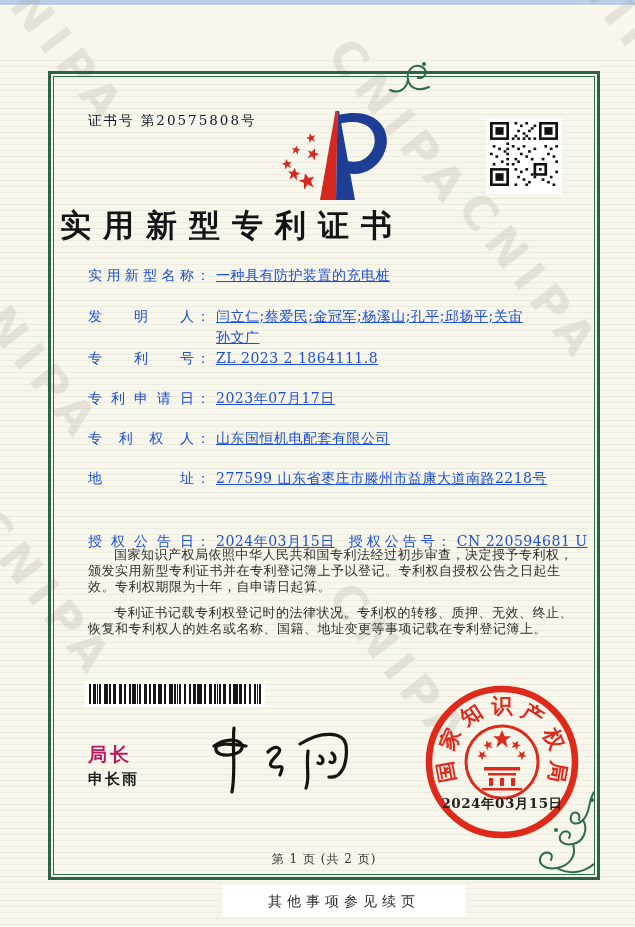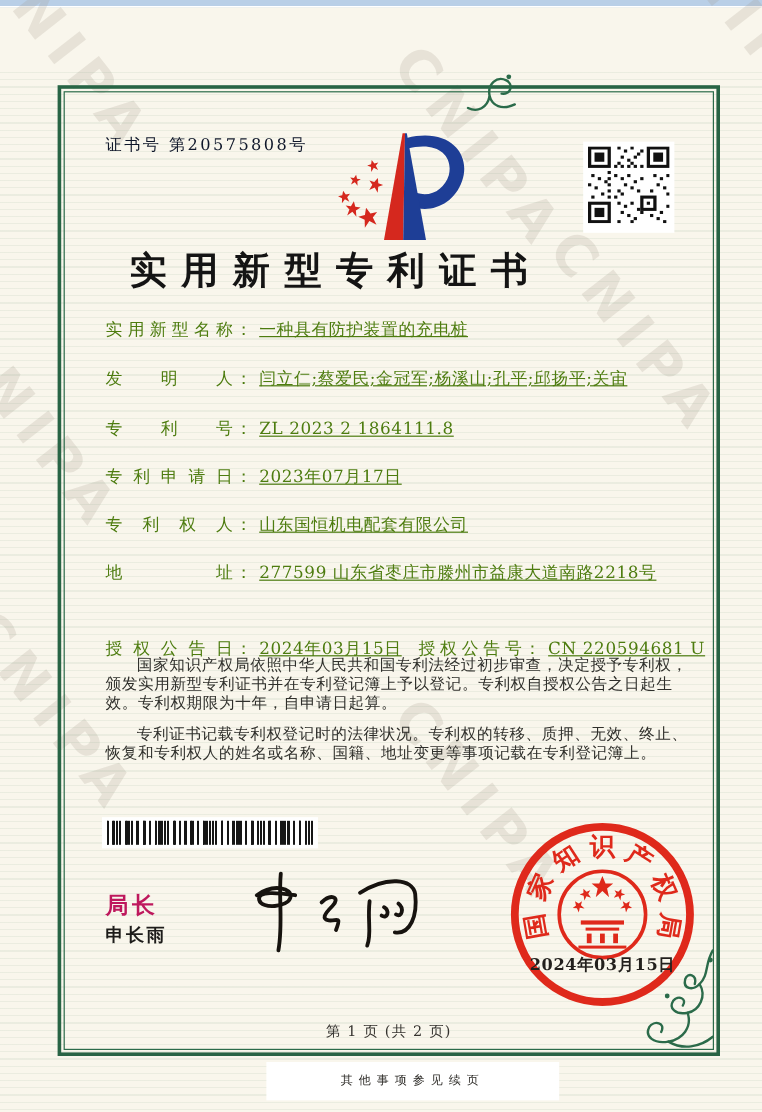--- a/index.html
+++ b/index.html
@@ -10,24 +10,24 @@
   
   .waves{position:absolute;left:0;top:60px;width:635px;height:867px;pointer-events:none;
          background:repeating-linear-gradient(180deg,rgba(110,150,118,.10) 0 1px,rgba(0,0,0,0) 1px 6px);}
   
   .wm{position:absolute;font-family:"DejaVu Sans","Liberation Sans",sans-serif;font-weight:700;
       font-size:46px;letter-spacing:9px;color:rgba(158,152,134,.20);transform:rotate(52deg);white-space:nowrap;}
   
   .frame{position:absolute;left:48px;top:71px;width:546px;height:803px;border:3px solid #286445;}
   .frame::after{content:"";position:absolute;inset:2px;border:1px solid #2b6b4a;}
   .cert-no{position:absolute;left:88px;top:112px;font-size:13.5px;letter-spacing:2px;color:#0f172a;}
-  .title{position:absolute;left:48px;top:205px;width:452px;text-align:center;font-size:31px;font-weight:700;
+  .title{position:absolute;left:48px;top:205px;width:452px;text-align:left;font-size:31px;font-weight:700;
          letter-spacing:12px;text-indent:12px;color:#141414;font-family:Liberation Serif, serif;}
   
-  .row{position:absolute;left:88px;display:flex;align-items:flex-start;font-size:14px;line-height:21px;color:#4d7c0f;}
+  .row{position:absolute;left:88px;display:flex;align-items:flex-start;font-size:14px;line-height:21px;color:#1d4ed8;}
   .flabel{display:inline-block;width:106px;text-align:justify;text-align-last:justify;}
   .flabel2{display:inline-block;width:86px;text-align:justify;text-align-last:justify;margin-left:14px;}
   .colon{margin:0 6px 0 2px;}
   .fvalue{letter-spacing:.5px;text-decoration:underline;}
   .fvalue .l2{display:block;}
   .para{position:absolute;left:88px;width:494px;font-size:13px;line-height:16px;letter-spacing:.5px;
         text-indent:26px;color:#2f2f2b;}
   
   .barcode-box{position:absolute;left:85px;top:681px;background:#fff;padding:3px 4px;}
   .barcode{width:172px;height:20px;background-color:#fff;background-image:
@@ -39,21 +39,21 @@
   .sign-name{position:absolute;left:88px;top:770px;font-family:"DejaVu Sans","Liberation Sans",sans-serif;
              font-size:15px;font-weight:700;letter-spacing:2px;color:#1d1c1a;}
   .sig-svg{position:absolute;left:172px;top:720px;}
   .seal{position:absolute;left:418px;top:682px;}
   .seal text{font-family:"DejaVu Serif","Liberation Serif",serif;}
   .seal .ring-ch{font-size:21px;font-weight:700;fill:#df291b;}
   .seal .seal-date{font-size:13.5px;font-weight:600;fill:#221f1c;letter-spacing:.5px;}
   .footer-page{position:absolute;left:48px;top:851px;width:552px;text-align:center;font-size:12px;
                letter-spacing:1px;color:#35332f;}
   .note-box{position:absolute;left:222px;top:885px;width:244px;height:32px;background:#fff;
-            text-align:center;line-height:32px;font-size:10px;letter-spacing:5px;color:#2e2c28;}
+            text-align:center;line-height:32px;font-size:14px;letter-spacing:5px;color:#2e2c28;}
   .logo-svg{position:absolute;left:276px;top:108px;}
   .qr-box{position:absolute;left:486px;top:118px;background:#fff;padding:4px;}
   .q rect.m{width:1px;height:1px;fill:#111;}
   .orn{position:absolute;}
   .orn path{stroke:#2b6b4a;stroke-width:2;fill:none;stroke-linecap:round;}
   .sig-svg path{stroke:#17130f;stroke-width:3.2;fill:none;stroke-linecap:round;stroke-linejoin:round;}
 </style>
 </head>
 <body>
 
@@ -189,20 +189,21 @@
   <div class="row" style="top:265px">
     <span class="flabel">实用新型名称</span>
     <span class="colon">：</span>
     <span class="fvalue">一种具有防护装置的充电桩</span>
   </div>
   <div class="row" style="top:306px">
     <span class="flabel">发明人</span>
     <span class="colon">：</span>
     <span class="fvalue">
       <span>闫立仁;蔡爱民;金冠军;杨溪山;孔平;邱扬平;关宙</span>
+      <span class="l2">孙文广</span>
     </span>
   </div>
   <div class="row" style="top:348px">
     <span class="flabel">专利号</span>
     <span class="colon">：</span>
     <span class="fvalue">ZL 2023 2 1864111.8</span>
   </div>
   <div class="row" style="top:388px">
     <span class="flabel">专利申请日</span>
     <span class="colon">：</span>

